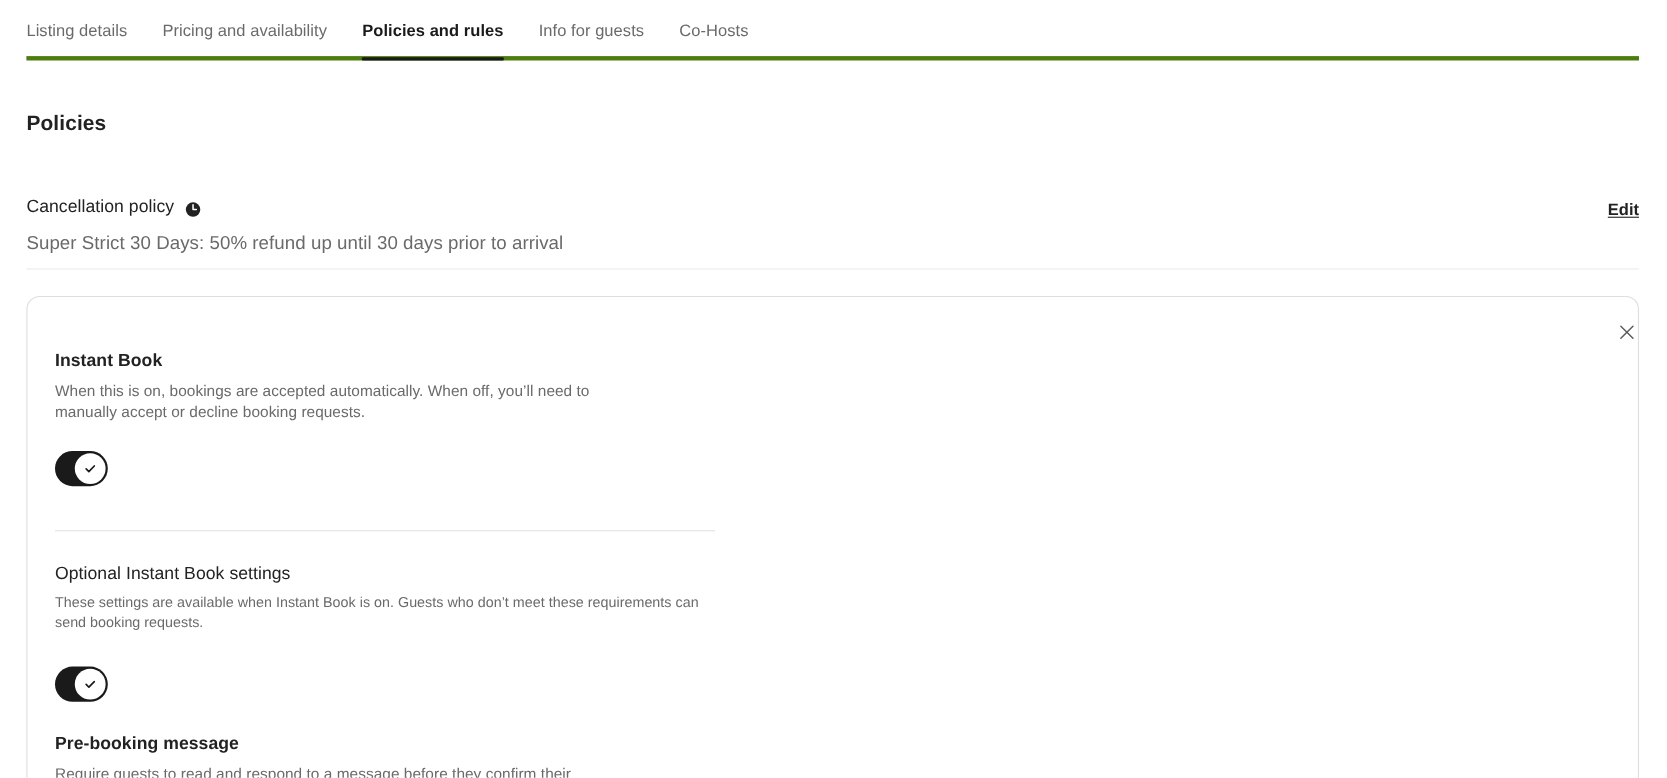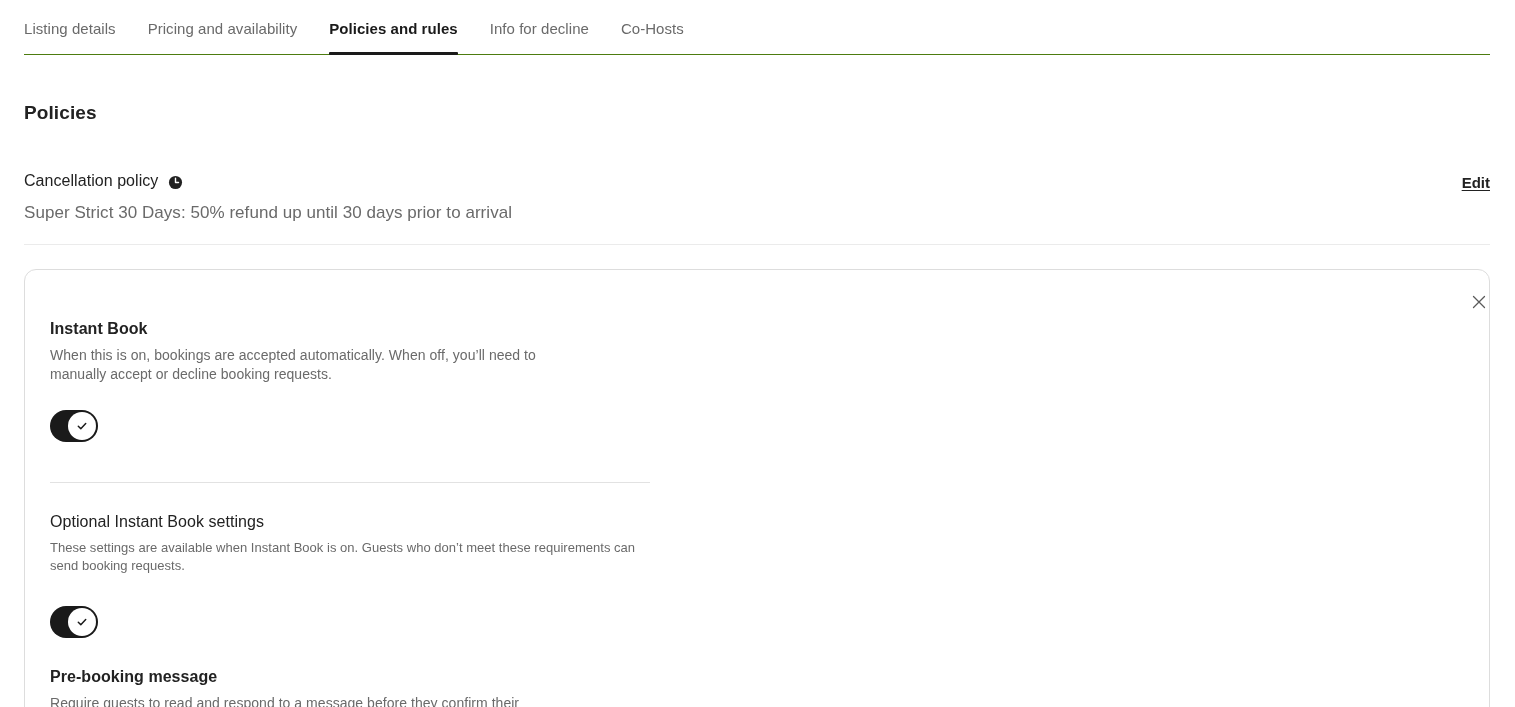--- a/index.html
+++ b/index.html
@@ -21,21 +21,21 @@
     background: #ffffff;
   }
 
   
   .tabbar {
     position: absolute;
     left: 24px;
     top: 0;
     width: 1466px;
     height: 55px;
-    border-bottom: 1px solid #4d7c0f;
+    border-bottom: 4px solid #4d7c0f;
     display: flex;
     align-items: flex-start;
   }
   .tab {
     position: relative;
     font-size: 15px;
     line-height: 18px;
     color: #6a6a6a;
     padding: 20px 0 16px 0;
     margin-right: 32px;
@@ -67,21 +67,21 @@
     line-height: 24px;
     font-weight: 700;
     color: #222222;
     letter-spacing: 0.1px;
   }
 
   
   .policy-row {
     position: absolute;
     left: 24px;
-    top: 170px;
+    top: 178px;
     width: 1466px;
   }
   .policy-label-line {
     display: flex;
     align-items: center;
     gap: 10px;
   }
   .policy-label {
     font-size: 16px;
     line-height: 22px;
@@ -251,21 +251,21 @@
 </style>
 </head>
 <body>
 
 <div class="page">
 
   <div class="tabbar">
     <div class="tab">Listing details</div>
     <div class="tab">Pricing and availability</div>
     <div class="tab active">Policies and rules</div>
-    <div class="tab">Info for decline</div>
+    <div class="tab">Info for guests</div>
     <div class="tab">Co-Hosts</div>
   </div>
 
   <div class="page-title">Policies</div>
 
   <div class="policy-row">
     <div class="policy-label-line">
       <span class="policy-label">Cancellation policy</span>
       <span class="clock-icon">
         <svg width="15" height="15" viewBox="0 0 16 16" aria-hidden="true">

